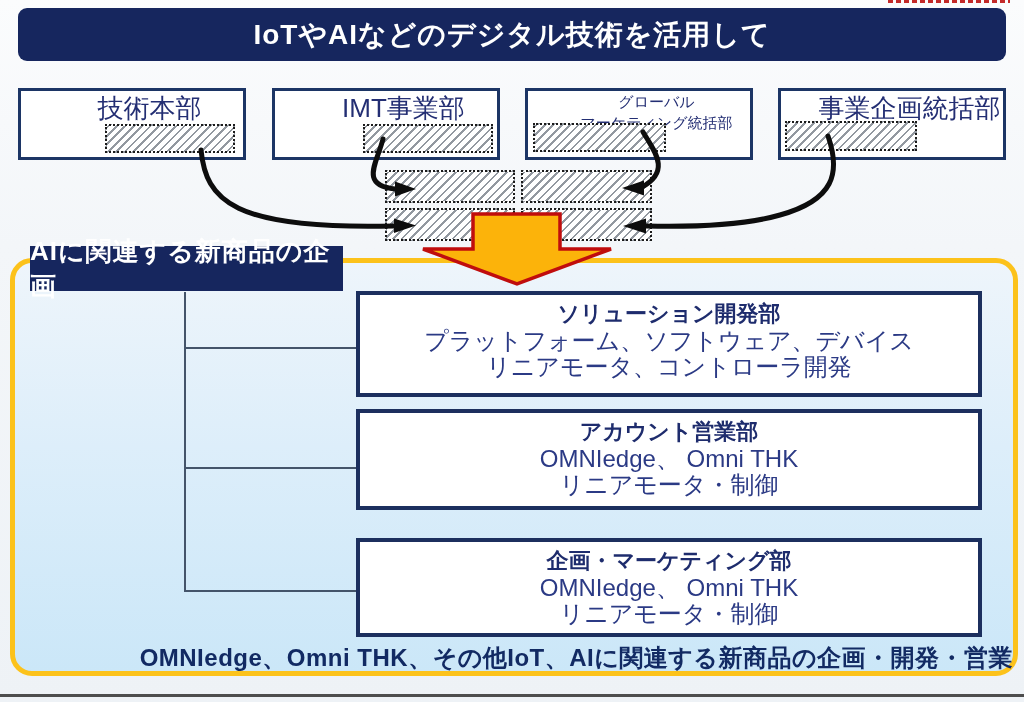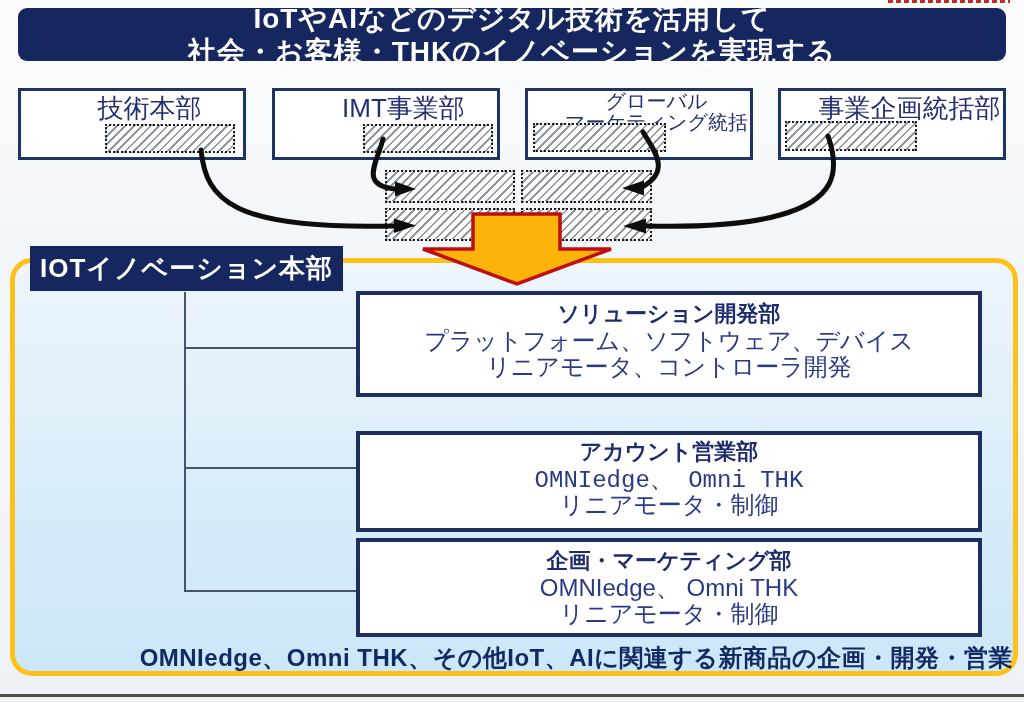--- a/index.html
+++ b/index.html
@@ -23,21 +23,21 @@
     background:repeating-linear-gradient(90deg,#c32a2a 0 5px, rgba(0,0,0,0) 5px 8px);
   }
 
   
   .dept {
     position:absolute; top:88px; height:72px; width:228px;
     background:#ffffff; border:3.5px solid #1c3565; z-index:2;
     text-align:center; color:#232e73;padding-left:35px;
   }
   .dept .lbl { font-size:26px; font-weight:normal; line-height:30px; margin-top:2px; }
-  .dept .lbl-sm { font-size:20px; line-height:17px; margin-top:2px; }
+  .dept .lbl-sm { font-size:15px; line-height:17px; margin-top:2px; }
   .hatch {
     position:absolute;
     background-color:#ffffff;
     background-image:repeating-linear-gradient(135deg, rgba(110,118,128,.75) 0 1.8px, rgba(255,255,255,0) 1.8px 6px);
     border:2.5px dotted #1b1b1b;
   }
 
   
   .mid-hatch { z-index:2; }
 
@@ -79,21 +79,20 @@
   }
   .bottom-rule { position:absolute; left:0; top:694px; width:1024px; height:2.5px; background:#4d4d4d; }
 </style>
 </head>
 <body>
 
 <div id="page">
 
   <div class="banner">
     <div>IoTやAIなどのデジタル技術を活用して</div>
-    <div>社会・お客様・THKのイノベーションを実現する</div>
   </div>
 
   <div class="red-clip"></div>
 
   <div class="dept" style="left:18px;">
     <div class="lbl">技術本部</div>
     <div class="hatch" style="left:84px; top:33px; width:130px; height:29px;"></div>
   </div>
   <div class="dept" style="left:272px;">
     <div class="lbl">IMT事業部</div>
@@ -118,35 +117,35 @@
     <div class="conn v" style="left:169px; top:29px; height:300px;"></div>
     <div class="conn h" style="left:169px; top:84px;  width:172px;"></div>
     <div class="conn h" style="left:169px; top:204px; width:172px;"></div>
     <div class="conn h" style="left:169px; top:327px; width:172px;"></div>
 
     <div class="division" style="top:28px; height:106px;">
       <div class="ttl">ソリューション開発部</div>
       <div class="ln">プラットフォーム、ソフトウェア、デバイス</div>
       <div class="ln">リニアモータ、コントローラ開発</div>
     </div>
-    <div class="division" style="top:168px; height:101px;font-family:Liberation Mono, monospace;">
+    <div class="division" style="top:146px; height:101px;">
       <div class="ttl">アカウント営業部</div>
       <div class="ln">OMNIedge、 Omni THK</div>
       <div class="ln">リニアモータ・制御</div>
     </div>
     <div class="division" style="top:275px; height:99px;">
       <div class="ttl">企画・マーケティング部</div>
       <div class="ln">OMNIedge、 Omni THK</div>
       <div class="ln">リニアモータ・制御</div>
     </div>
 
     <div class="summary">OMNIedge、Omni THK、その他IoT、AIに関連する新商品の企画・開発・営業</div>
   </div>
 
-  <div class="hub-label">IOTイノベーション本部</div>
+  <div class="hub-label">AIに関連する新商品の企画</div>
 
   <svg id="arrow-layer" viewBox="0 0 1024 702" xmlns="http://www.w3.org/2000/svg">
 
     <polygon points="473,214 560,214 560,249 611,249 517,284 423,249 473,249" fill="#fcb30a" stroke="#c00d0d" stroke-width="3.5" stroke-linejoin="miter"></polygon>
 
     <path d="M201,150 C206,200 232,230 394,226" fill="none" stroke="#0d0d0d" stroke-width="5" stroke-linecap="round"></path>
     <polygon points="394,218.5 416,225.5 394,233" fill="#0d0d0d"></polygon>
 
     <path d="M383,139 C377,163 359,185 395,189" fill="none" stroke="#0d0d0d" stroke-width="5" stroke-linecap="round"></path>
     <polygon points="395,181.5 416,189 395,196.5" fill="#0d0d0d"></polygon>

